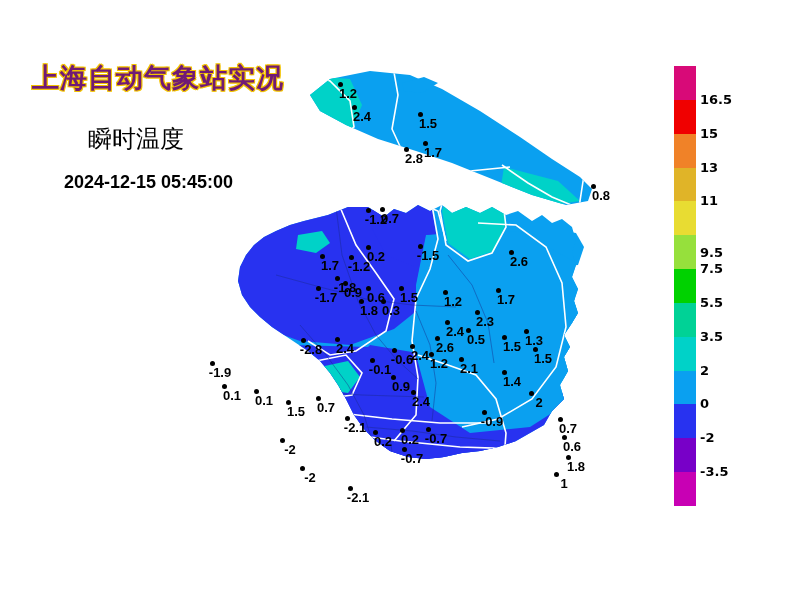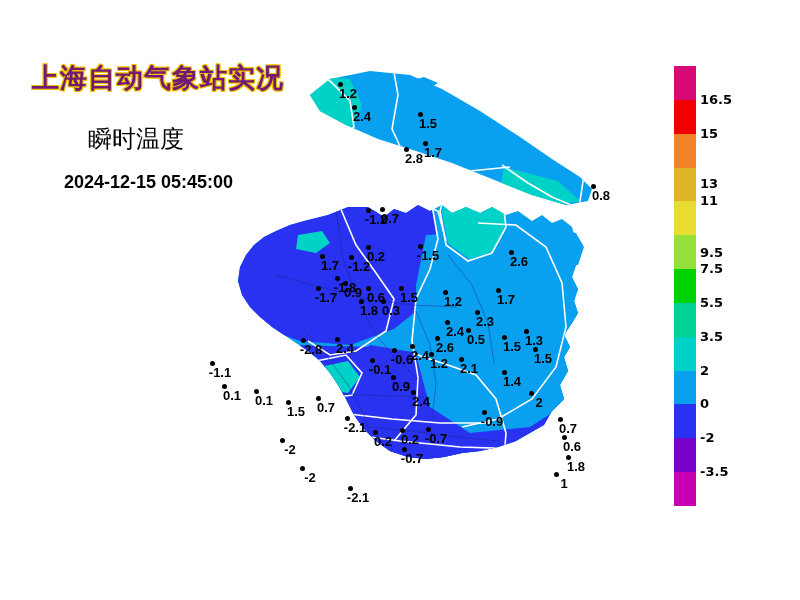--- a/index.html
+++ b/index.html
@@ -358,21 +358,21 @@
         <div class="stn" style="left: 233px; top: 337px;">
           <i></i>
           <span>2.4</span>
         </div>
         <div class="stn" style="left: 351px; top: 338px;">
           <i></i>
           <span>2</span>
         </div>
         <div class="stn" style="left: 32px; top: 308px;">
           <i></i>
-          <span>-1.1</span>
+          <span>-1.9</span>
         </div>
         <div class="stn" style="left: 44px; top: 331px;">
           <i></i>
           <span>0.1</span>
         </div>
         <div class="stn" style="left: 76px; top: 336px;">
           <i></i>
           <span>0.1</span>
         </div>
         <div class="stn" style="left: 108px; top: 347px;">
@@ -449,21 +449,21 @@
       <div style="background: rgb(0, 210, 150); height: 33.8462px;"></div>
       <div style="background: rgb(0, 210, 200); height: 33.8462px;"></div>
       <div style="background: rgb(10, 160, 240); height: 33.8462px;"></div>
       <div style="background: rgb(40, 50, 240); height: 33.8462px;"></div>
       <div style="background: rgb(120, 0, 200); height: 33.8462px;"></div>
       <div style="background: rgb(200, 0, 180); height: 33.8462px;"></div>
     </div>
   <div id="cblabels">
       <div class="cblabel" style="top: 91.8462px;">16.5</div>
       <div class="cblabel" style="top: 125.692px;">15</div>
-      <div class="cblabel" style="top: 159.538px; margin-top: 16px;">13</div>
+      <div class="cblabel" style="top: 159.538px;">13</div>
       <div class="cblabel" style="top: 193.385px; text-align: center;">11</div>
       <div class="cblabel" style="top: 227.231px; margin-top: 18px;">9.5</div>
       <div class="cblabel" style="top: 261.077px;">7.5</div>
       <div class="cblabel" style="top: 294.923px;">5.5</div>
       <div class="cblabel" style="top: 328.769px;">3.5</div>
       <div class="cblabel" style="top: 362.615px;">2</div>
       <div class="cblabel" style="top: 396.462px;">0</div>
       <div class="cblabel" style="top: 430.308px;">-2</div>
       <div class="cblabel" style="top: 464.154px;">-3.5</div>
     </div>

